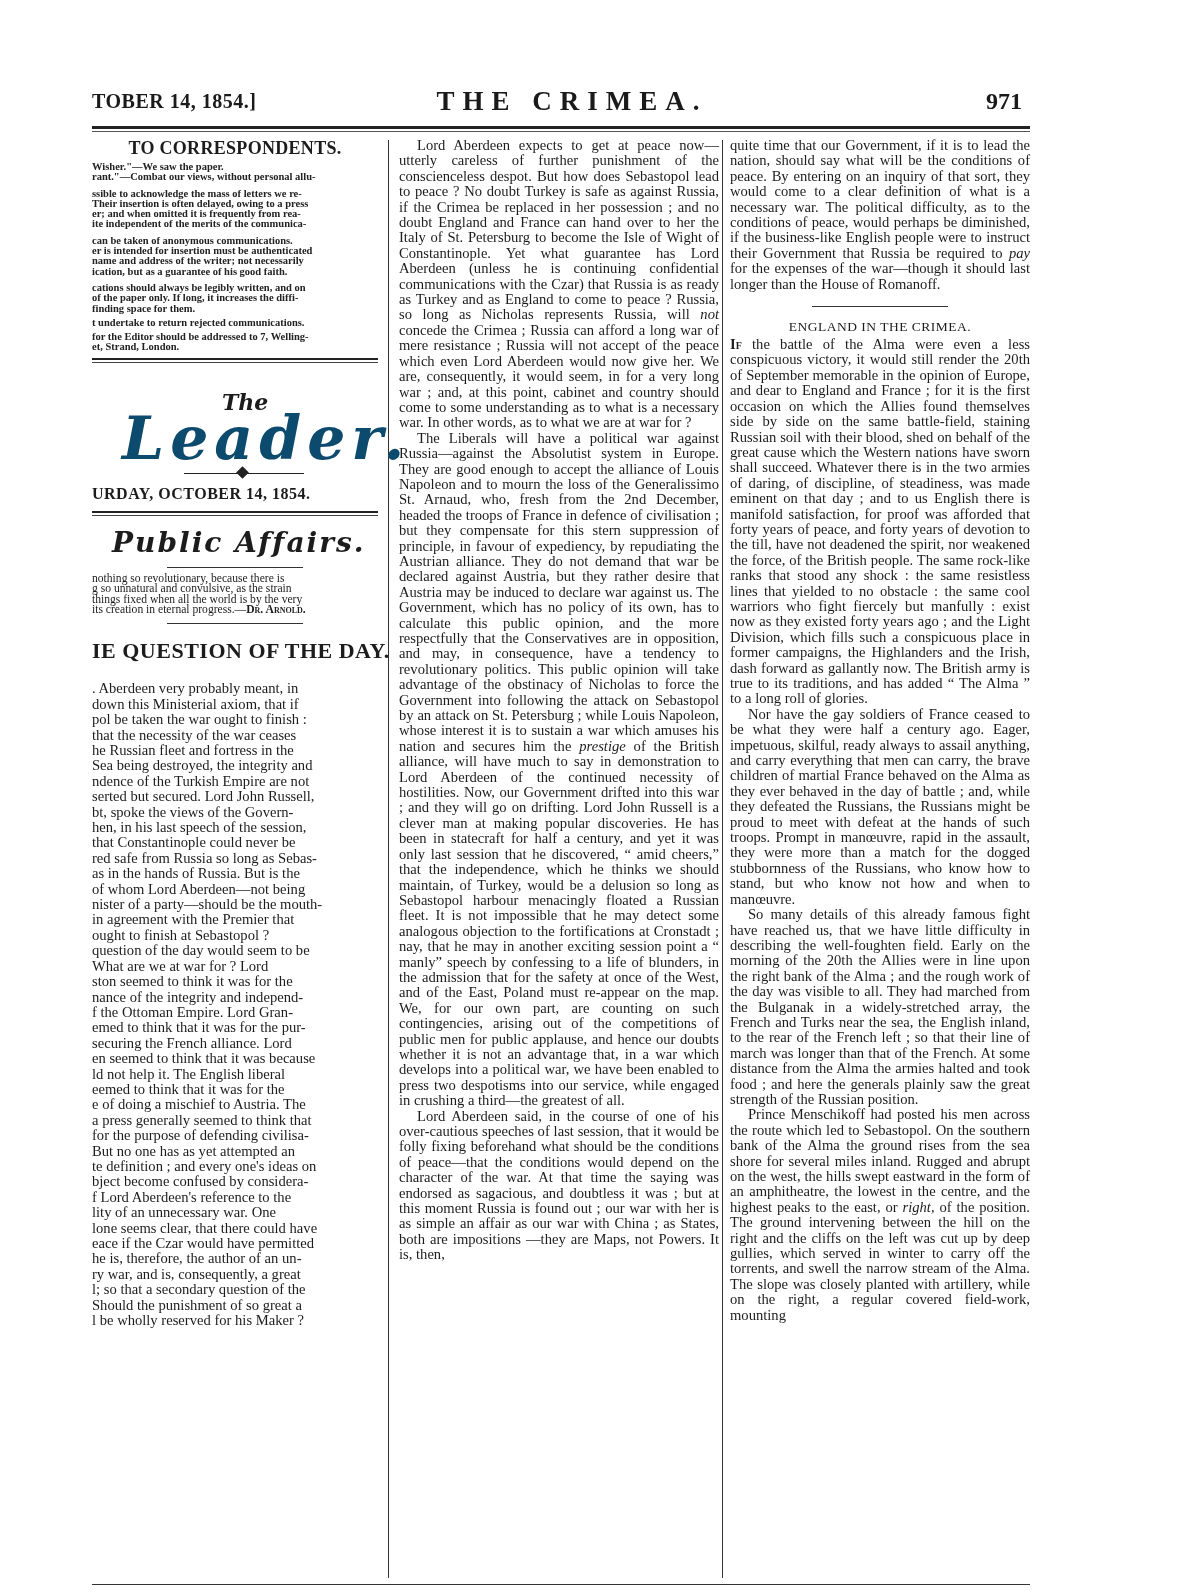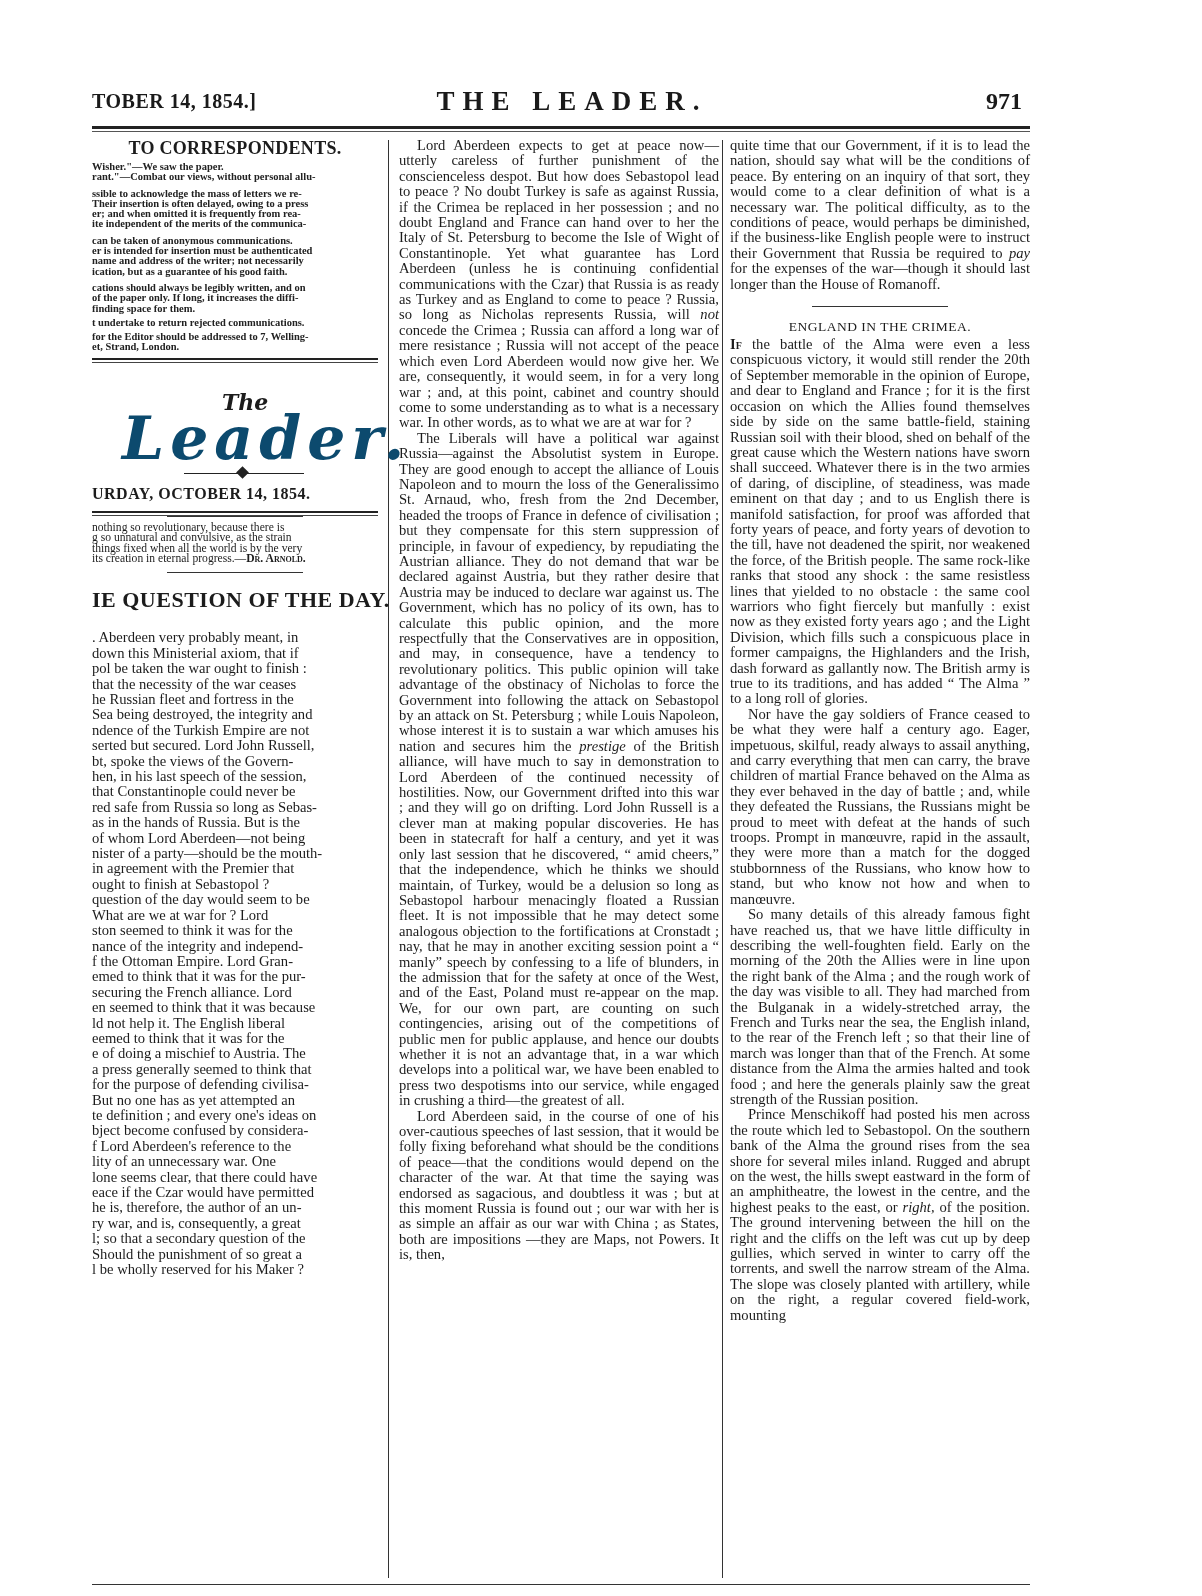--- a/index.html
+++ b/index.html
@@ -44,21 +44,21 @@
   em.it { font-style: italic; }
   .bottom-rule { position: absolute; left: 92px; top: 1584px; width: 938px; border-top: 1.5px solid #333; }
 </style>
 </head>
 <body>
 
 <div class="page">
 
   <div class="running-head">
     <span class="rh-date">TOBER 14, 1854.]</span>
-    <span class="rh-title">THE LEADER.</span>
+    <span class="rh-title">THE CRIMEA.</span>
     <span class="rh-page">971</span>
   </div>
   <div class="head-rule"></div>
   <div class="head-rule2"></div>
 
   <div class="vrule" style="left:388px;"></div>
   <div class="vrule" style="left:722px;"></div>
 
   <div class="col col-left">
     <div>
@@ -93,20 +93,21 @@
       <span class="mast-the">The</span>
       <span class="mast-leader">Leader.</span>
       <div class="mast-orn"></div>
       <div class="mast-diamond"></div>
     </div>
     <div class="issue-date">URDAY, OCTOBER 14, 1854.</div>
 
     <div class="double-rule" style="margin-top:8px"></div>
     <div class="double-rule2"></div>
 
+    <div class="section-title">Public Affairs.</div>
     <div class="short-rule"></div>
 
     <p class="epigraph"><span>nothing so revolutionary, because there is
 g so unnatural and convulsive, as the strain
 things fixed when all the world is by the very
 its creation in eternal progress.—</span><span class="sc">Dr. Arnold.</span></p>
     <div class="short-rule"></div>
 
     <div class="article-head">IE QUESTION OF THE DAY.</div>
     <p class="p">. Aberdeen very probably meant, in

